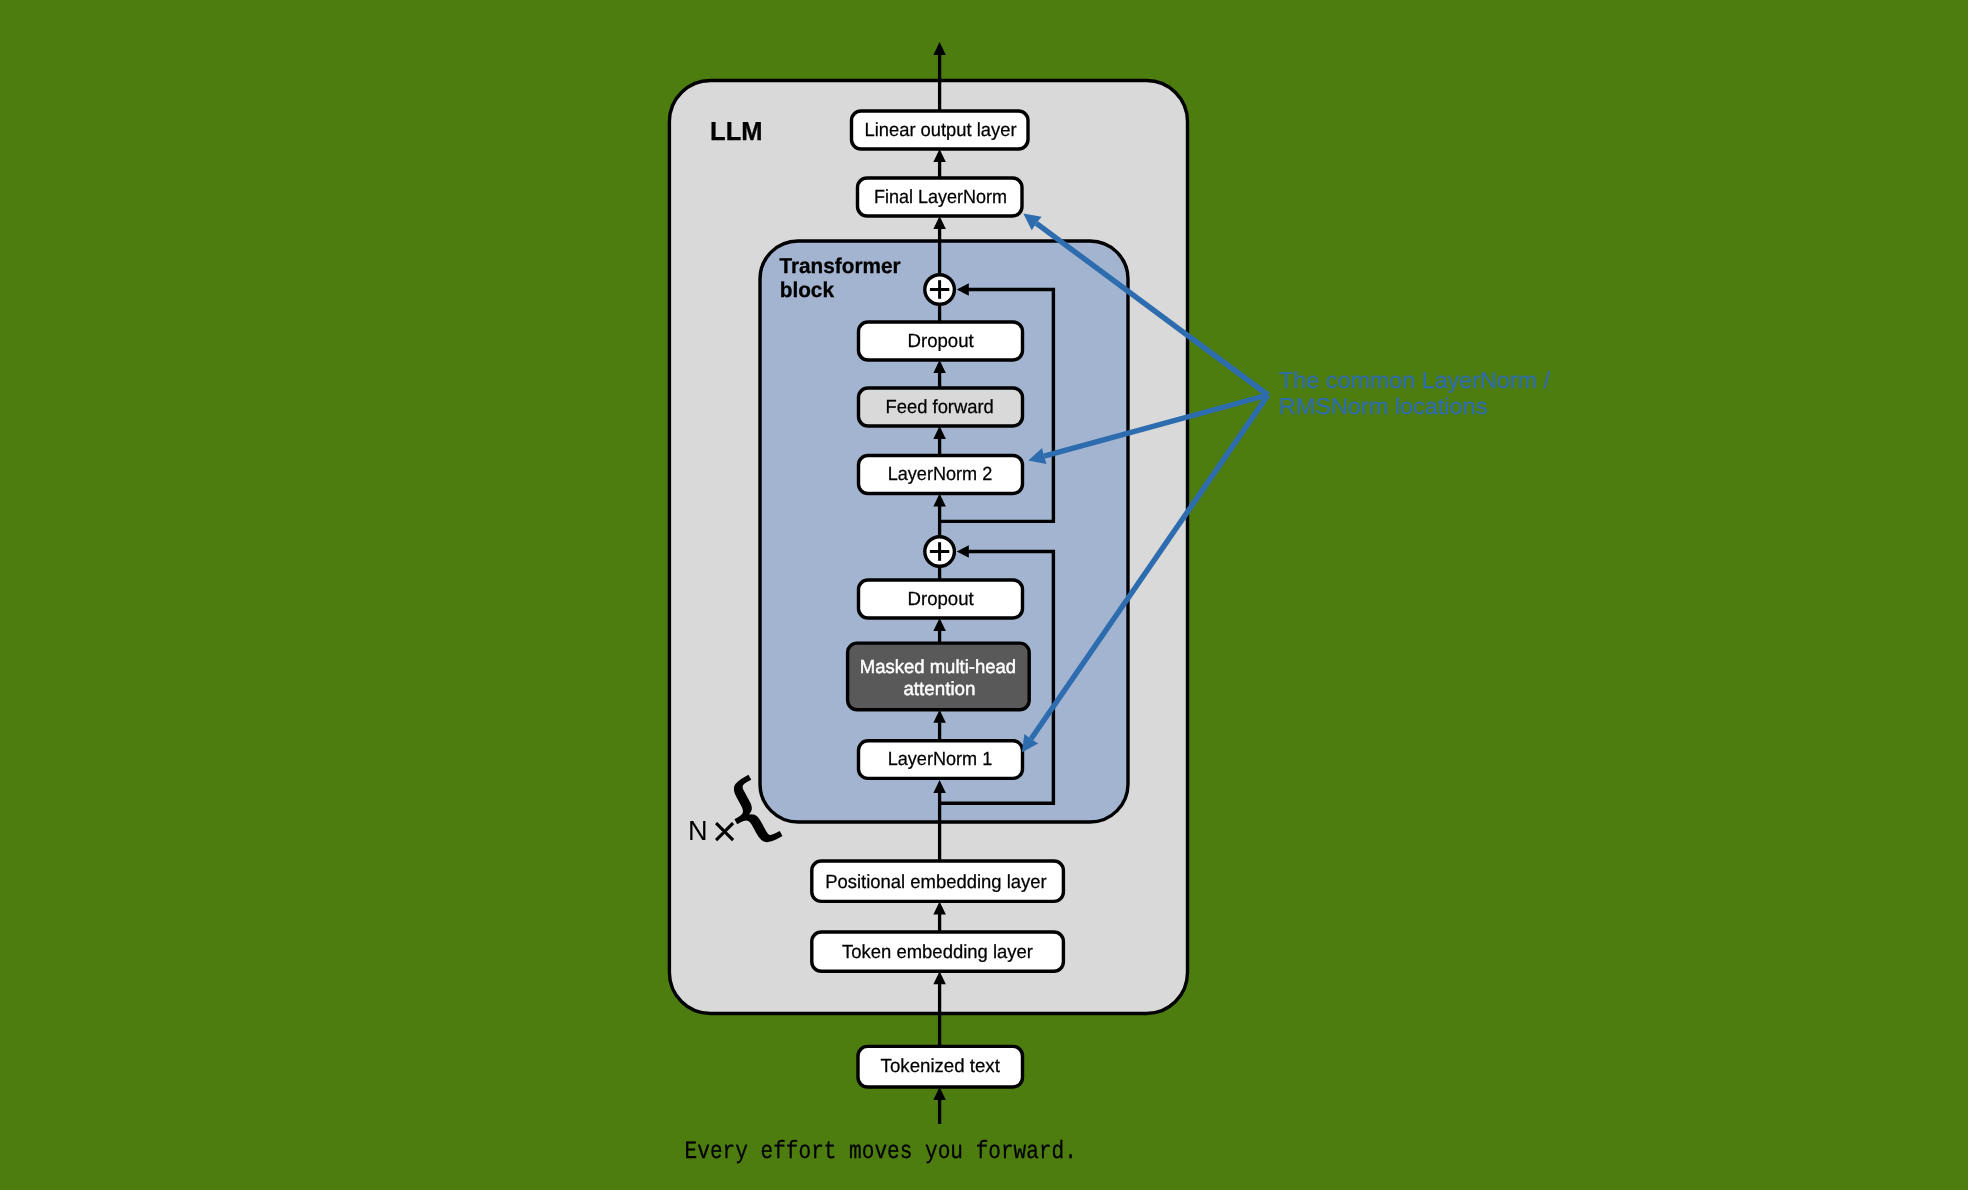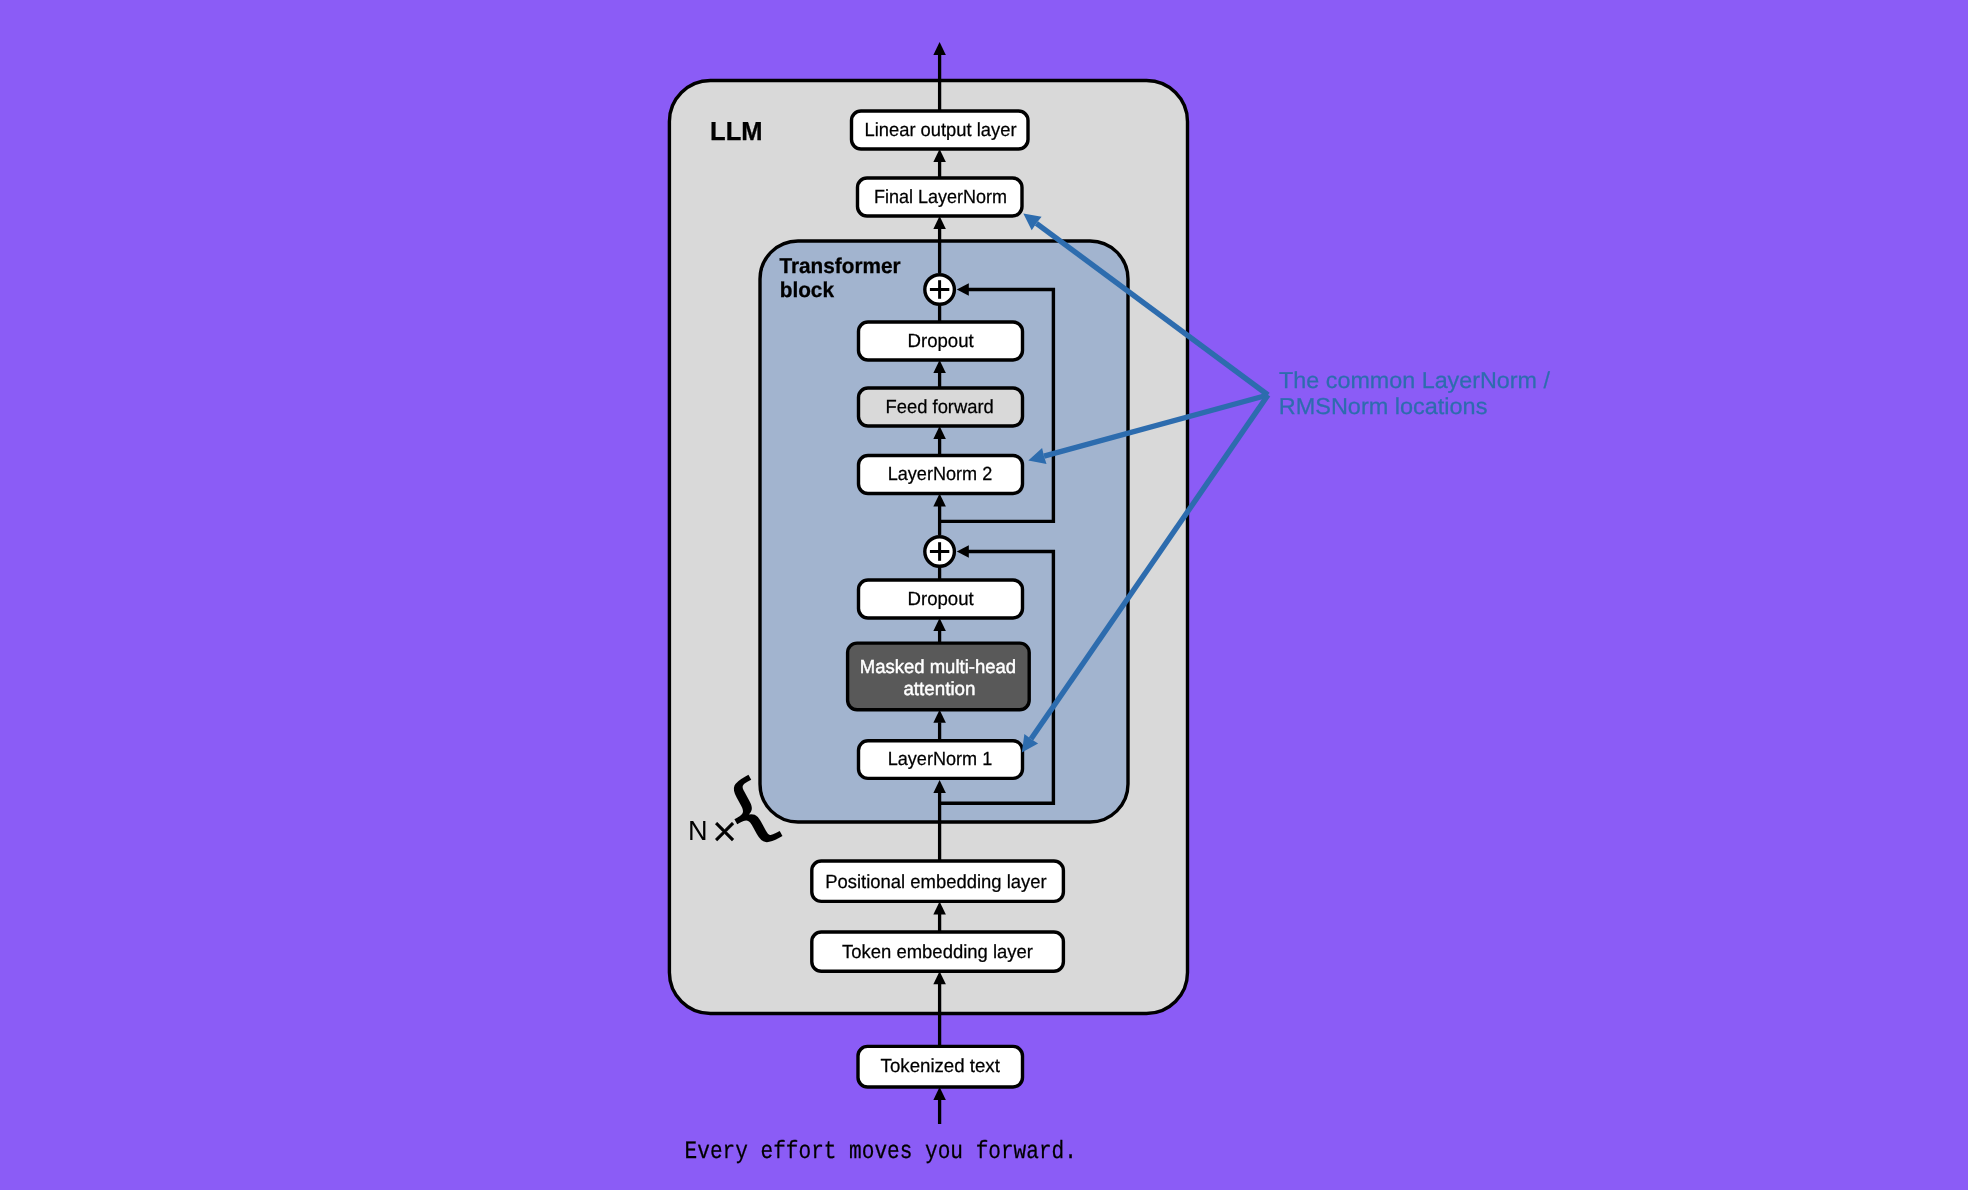--- a/index.html
+++ b/index.html
@@ -1,17 +1,17 @@
 <!DOCTYPE html>
 <html><head>
 <meta charset="utf-8">
 <title>LLM architecture diagram</title>
 <style>
   html,body{margin:0;padding:0;background:#ffffff;}
-  #page{-webkit-font-smoothing:antialiased;text-rendering:geometricPrecision;position:relative;width:1968px;height:1190px;background:#8b5cf6;overflow:hidden;
+  #page{-webkit-font-smoothing:antialiased;text-rendering:geometricPrecision;position:relative;width:1968px;height:1190px;background:#4d7c0f;overflow:hidden;
         font-family:"Liberation Sans", sans-serif;}
   #page svg{display:block;position:absolute;left:0;top:0;}
   .box-label{font-family:"Liberation Sans", sans-serif;font-size:19px;fill:#000;stroke:#000;stroke-width:0.25px;paint-order:stroke;}
   .box-label-white{fill:#ffffff;stroke:#ffffff;stroke-width:0.45px;paint-order:stroke;}
   .group-title{font-family:"Liberation Sans", sans-serif;font-weight:bold;fill:#000;stroke:#000;stroke-width:0.3px;paint-order:stroke;}
   .llm-title{font-size:26px;}
   .tb-title{font-size:21.5px;}
   .nx-label{font-family:"Liberation Sans", sans-serif;font-size:27.5px;fill:#000;}
   .nx-mult{font-family:"DejaVu Sans", sans-serif;font-size:33px;fill:#000;stroke:#000;stroke-width:0.35px;paint-order:stroke;}
   .brace{font-family:"DejaVu Serif", serif;font-size:82px;fill:#000;stroke:#000;stroke-width:2.2px;paint-order:stroke;}

